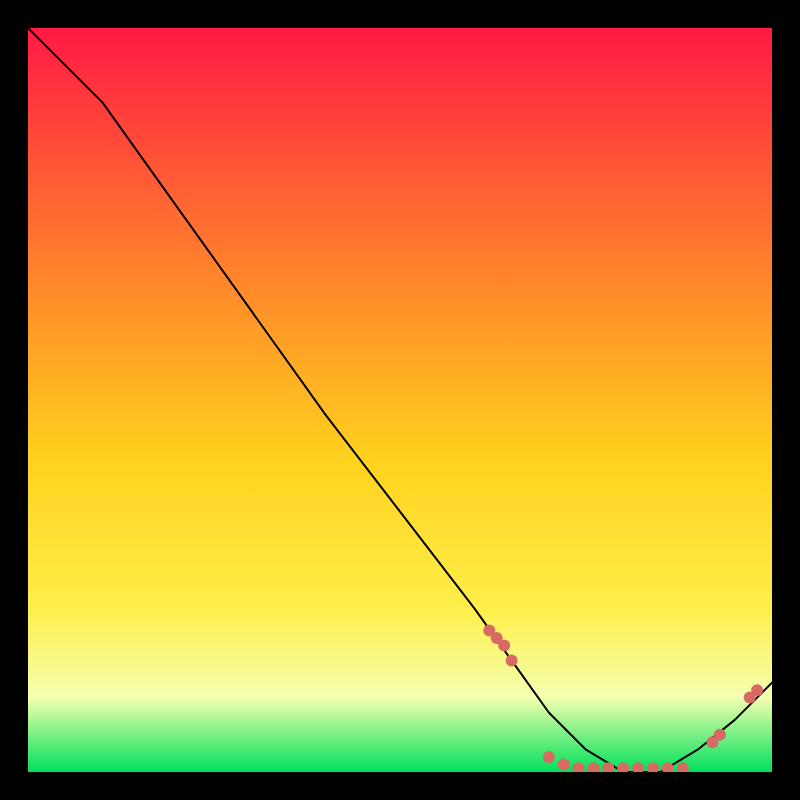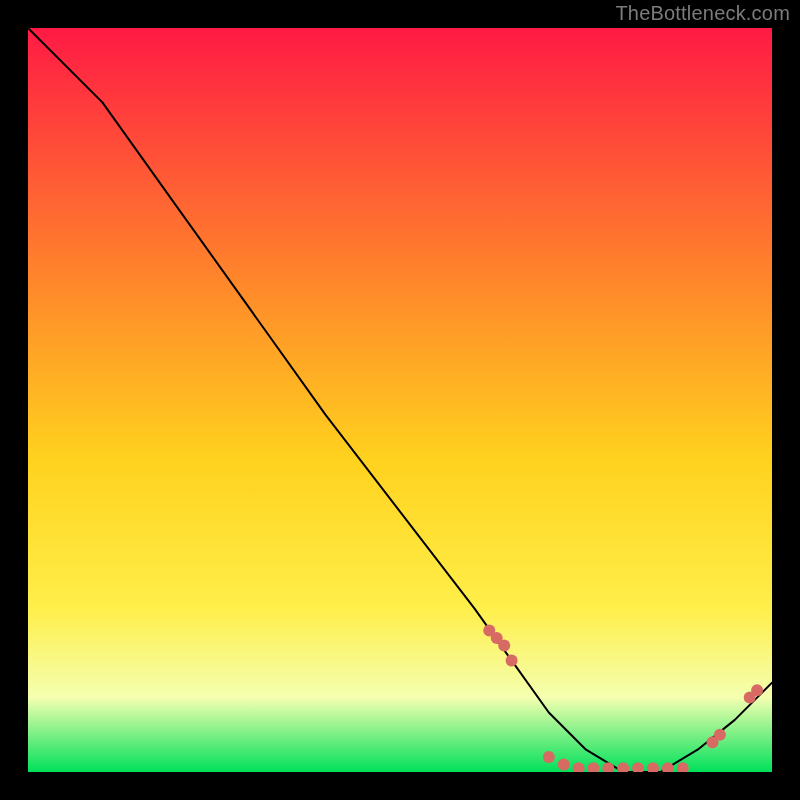--- a/index.html
+++ b/index.html
@@ -36,21 +36,20 @@
     height: 744px;
   }
   .plot svg {
     display: block;
   }
 </style>
 </head>
 <body>
 
 <div class="frame">
-  <div class="watermark">TheBottleneck.com</div>
   <div class="plot">
     <svg id="chart-svg" width="744" height="744" viewBox="0 0 744 744">
       <defs>
         <linearGradient id="bg-grad" x1="0" y1="0" x2="0" y2="1">
           <stop id="g0" offset="0%" stop-color="#ff1a44"></stop>
           <stop id="g1" offset="35%" stop-color="#ff8a2a"></stop>
           <stop id="g2" offset="58%" stop-color="#ffd21e"></stop>
           <stop id="g3" offset="78%" stop-color="#ffef4a"></stop>
           <stop id="g4" offset="90%" stop-color="#f4ffb0"></stop>
           <stop id="g5" offset="100%" stop-color="#00e05a"></stop>

